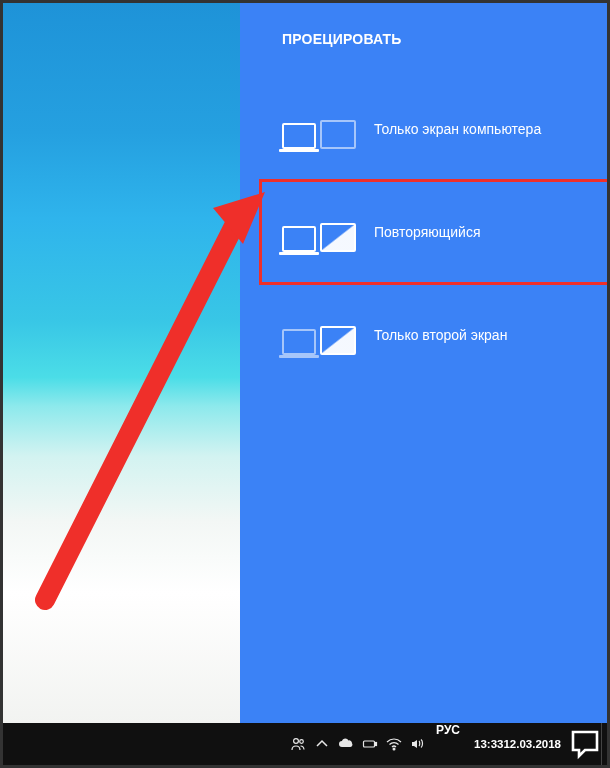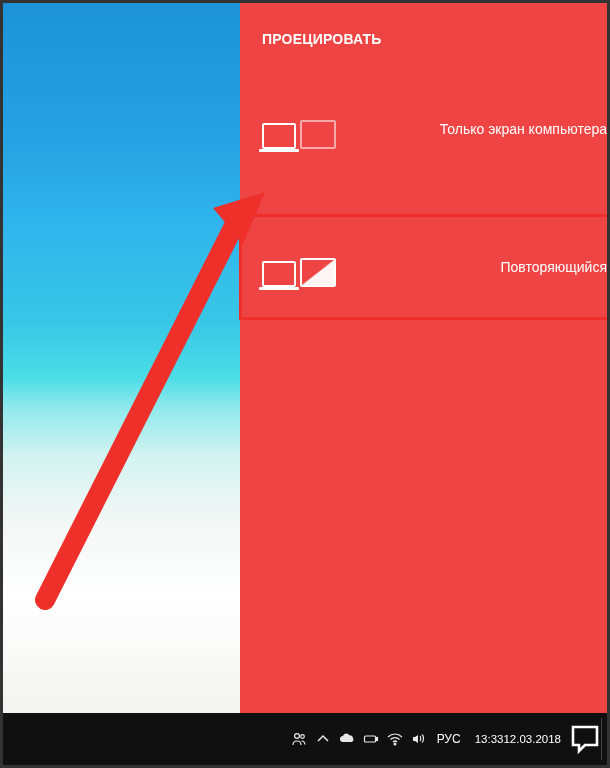--- a/index.html
+++ b/index.html
@@ -10,51 +10,50 @@
 .wallpaper {
   position:absolute; left:3px; top:3px; width:237px; height:720px;
   background:linear-gradient(to bottom,
      #1e93d8 0%, #25a0e0 18%, #2fb4ec 30%,
      #38c6e6 44%, #4bdde7 52%, #8de9ec 56%,
      #d3f3f1 63%, #f3f7f5 72%, #ffffff 82%, #f2f3f1 100%);
 }
 
 .panel {
   position:absolute; left:240px; top:3px; width:367px; height:720px;
-  background:#ef4444; color:#fff;
+  background:#3b82f6; color:#fff;padding-left:20px;
 }
 .panel-title { font-size:14px; font-weight:600; letter-spacing:0.2px; padding:28px 0 0 22px; }
 
 .options { margin-top:32px; }
 .option {
   display:flex; align-items:center; height:100px; padding-left:22px;
   cursor:pointer;
-  justify-content:space-between;
 }
-.option.highlight { border:3px solid #ef2f2a; border-right:none; margin-left:-1px; padding-left:20px; height:106px;margin-top:35px; }
+.option.highlight { border:3px solid #ef2f2a; border-right:none; margin-left:-1px; padding-left:20px; height:106px; }
 .opt-icon { width:78px; height:40px; display:flex; align-items:flex-end; gap:4px; flex-shrink:0; }
 .opt-label { font-size:14px; margin-left:14px; }
 
 .icon-laptop { width:34px; height:26px; border:2px solid #fff; border-radius:2px; position:relative; }
 .icon-laptop::after { content:""; position:absolute; left:-5px; right:-5px; bottom:-5px; height:3px; background:#fff; border-radius:1px; }
 .icon-laptop.dim { opacity:0.55; }
 
 .icon-monitor { width:36px; height:29px; border:2px solid #fff; border-radius:2px; position:relative; overflow:hidden; }
 .icon-monitor.dim { opacity:0.55; }
 .icon-monitor.wedge::before {
   content:""; position:absolute; inset:0;
   background:linear-gradient(to top left, rgba(255,255,255,0.95) 0 48%, transparent 52%);
 }
 
 .arrow { position:absolute; left:15px; top:190px; width:260px; height:430px; pointer-events:none; }
 
 .taskbar {
-  position:absolute; left:3px; bottom:3px; right:3px; height:52px;
-  background:#101010; color:#fff; display:flex; align-items:center;
-  justify-content:flex-end; font-size:12px;
+  position:absolute; left:3px; bottom:3px; right:3px; height:42px;
+  background:#101010; color:#fff; display:flex; 
+  justify-content:flex-end; font-size:12px;font-weight:bold;
 }
 .tb-icon { width:24px; display:flex; justify-content:center; align-items:center; height:42px; opacity:0.9; }
 .tb-icon svg { width:16px; height:16px; }
 .lang { padding:0 6px; font-size:12px; }
 .clock { display:flex; flex-direction:row; align-items:center; padding:0 8px; line-height:1.25; font-size:11.5px; }
 .tb-btn { width:32px; display:flex; justify-content:center; align-items:center; height:42px; }
 .show-desktop { width:6px; height:42px; border-left:1px solid #444; }
 
 .frame { position:absolute; inset:0; border:3px solid #333; pointer-events:none; }
 </style>
@@ -80,20 +79,27 @@
 
       <div class="option highlight">
         <div class="opt-icon">
           <div class="icon-laptop"></div>
           <div class="icon-monitor wedge"></div>
         </div>
         <div class="opt-label">Повторяющийся</div>
       </div>
 
 
+      <div class="option">
+        <div class="opt-icon">
+          <div class="icon-laptop dim"></div>
+          <div class="icon-monitor wedge"></div>
+        </div>
+        <div class="opt-label">Только второй экран</div>
+      </div>
 
     </div>
   </div>
 
   <svg class="arrow" viewBox="0 0 260 430">
     <defs>
       <marker id="ah" markerWidth="12" markerHeight="12" refX="8" refY="6" orient="auto">
         <path d="M0,0 L12,6 L0,12 L3,6 Z" fill="#ef2f2a"></path>
       </marker>
     </defs>

